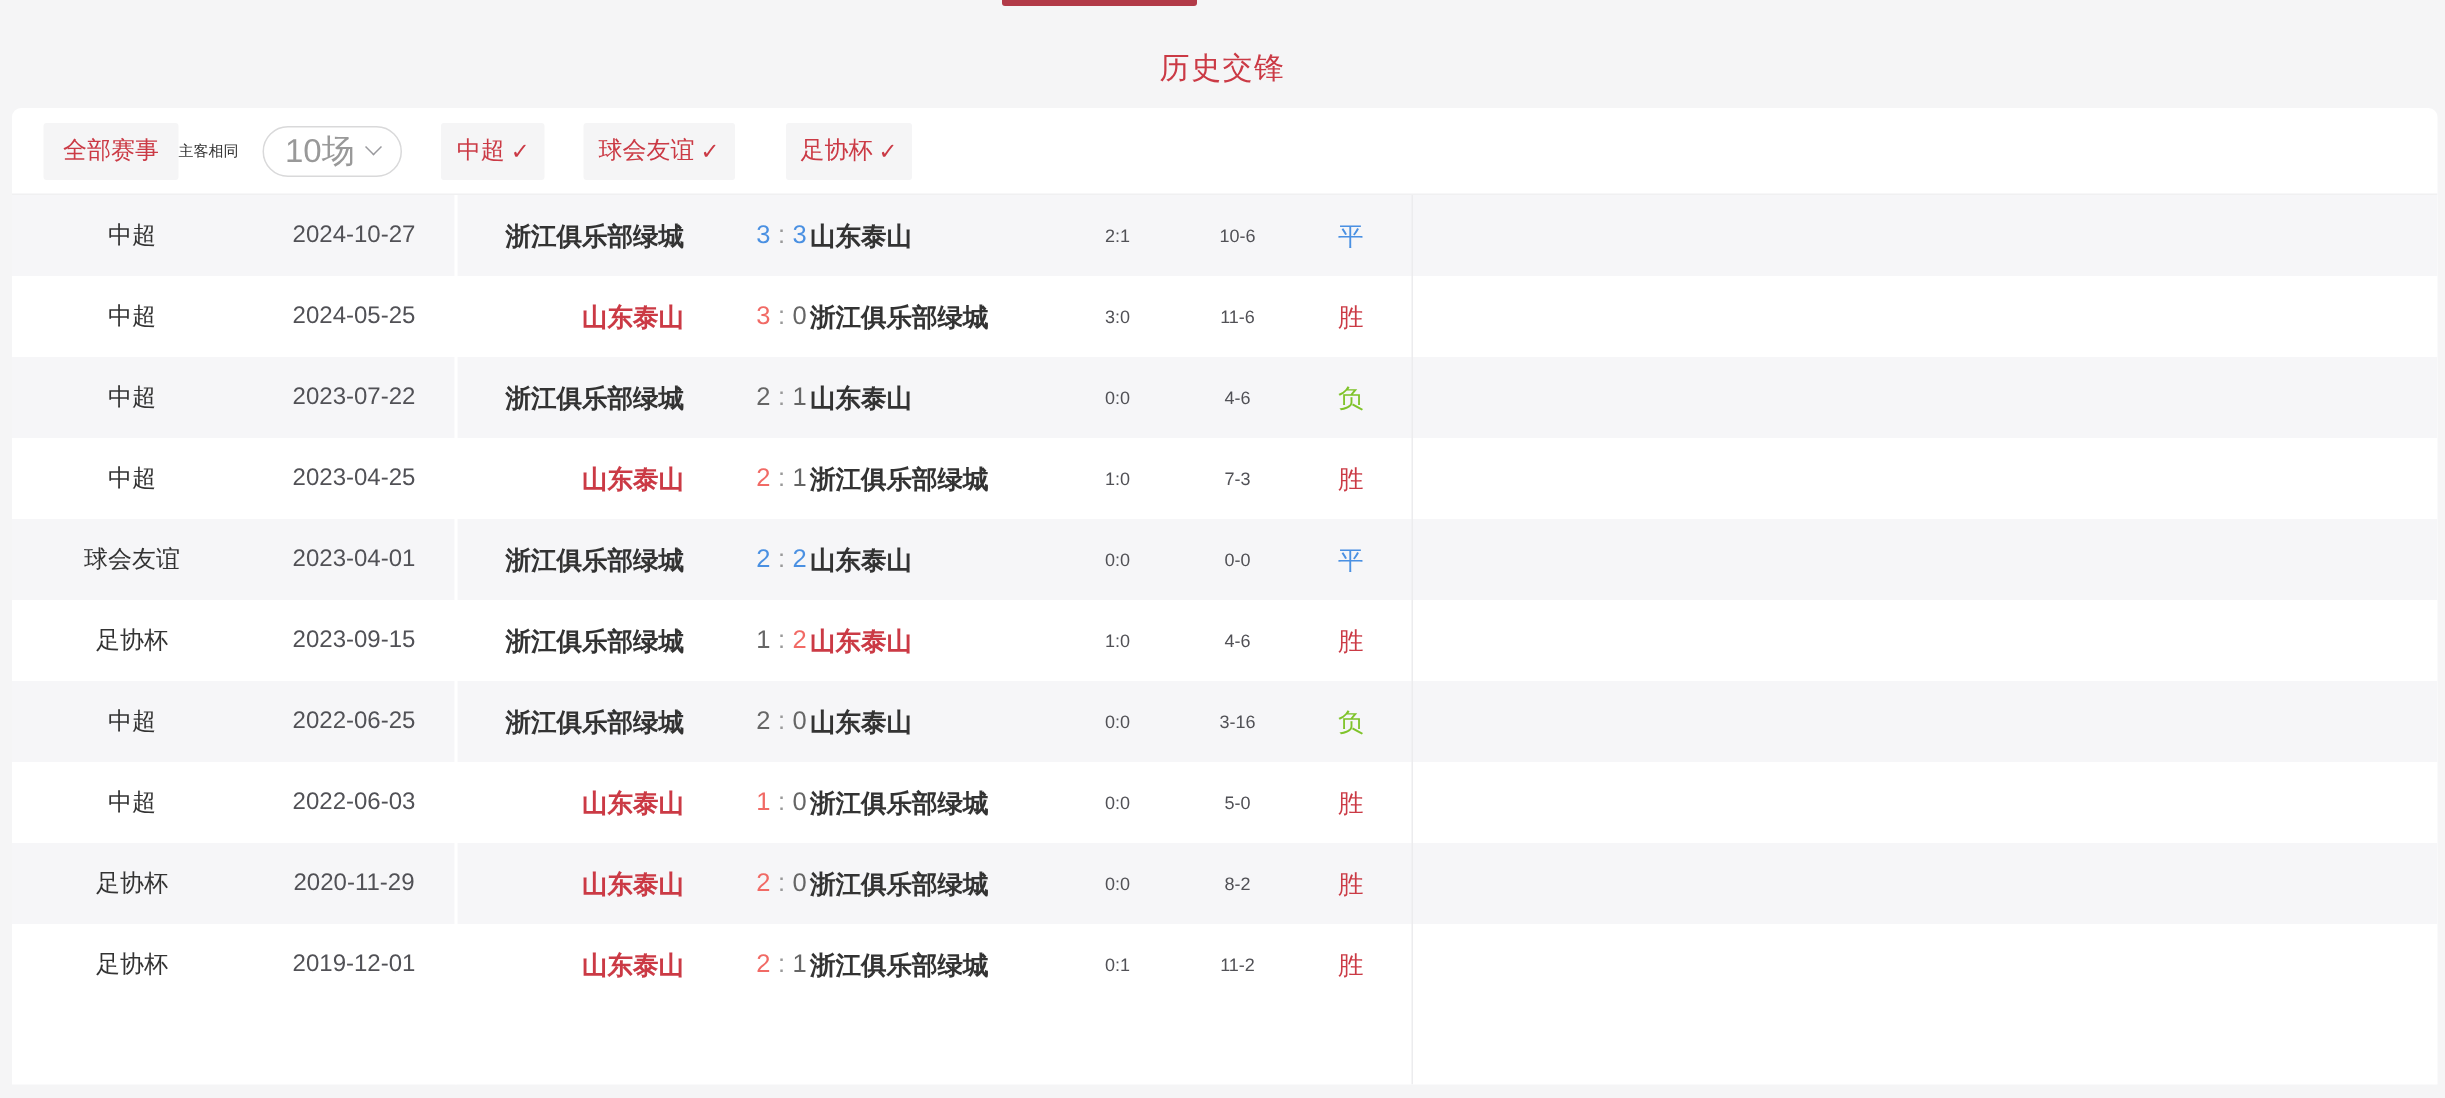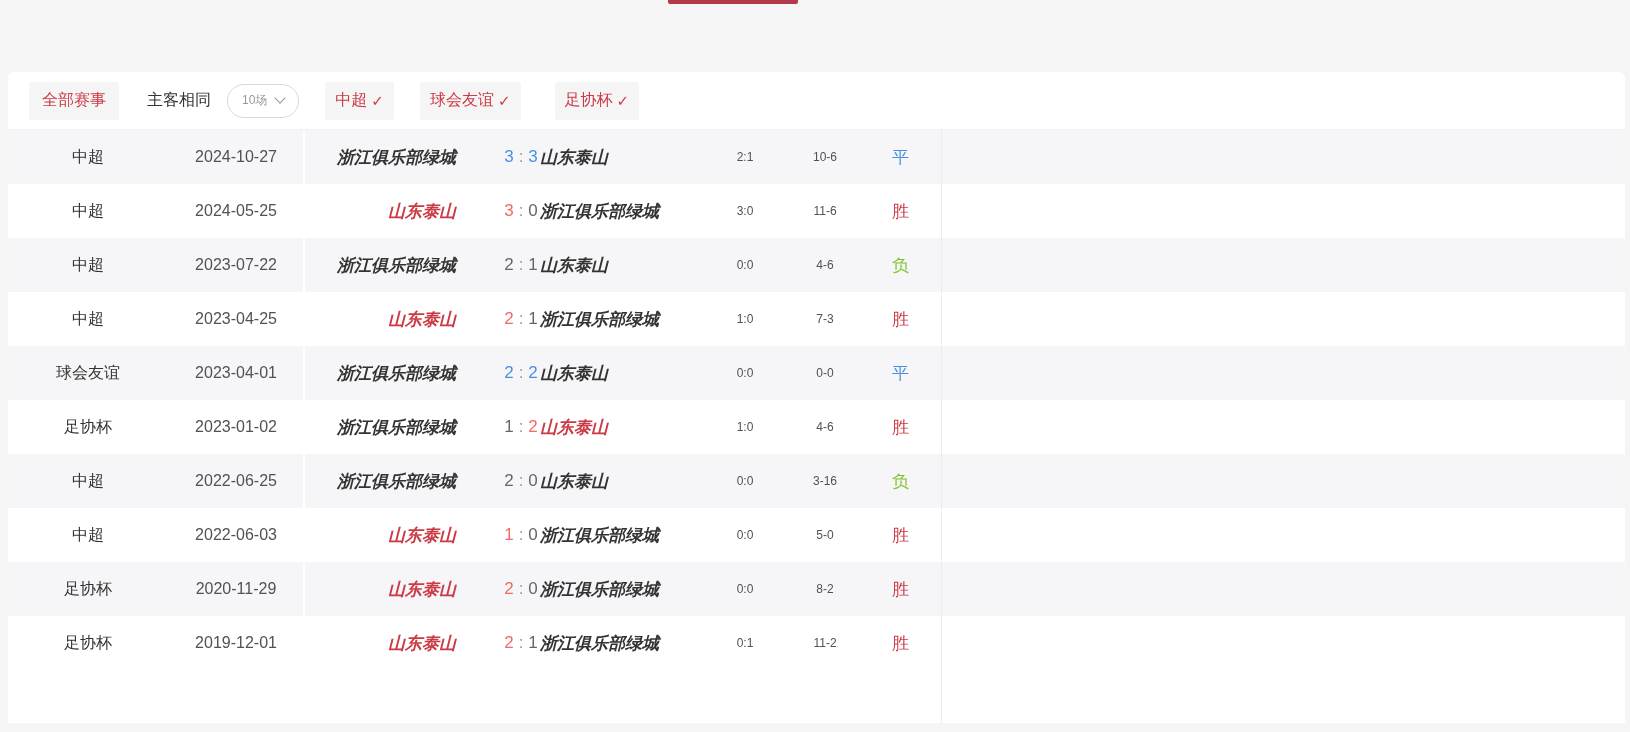--- a/index.html
+++ b/index.html
@@ -33,25 +33,25 @@
   .fbtn {
     height:38px; display:inline-flex; align-items:center;
     padding:0 13px; background:#f5f5f6; border:none; border-radius:2px;
     font-size:16px; color:var(--accent); cursor:pointer;
     font-family:inherit;
     text-align:center;
   }
   .fbtn.checked { padding:0 10px; }
   .check-icon { margin-left:4px; font-size:15px; font-weight:700; color:var(--accent); }
   .check-icon::after { content:"\2713"; }
-  .flabel { margin-left:28px; font-size:16px; color:var(--text-dark); }
+  .flabel { font-size:10px; color:var(--text-dark); }
   .pill {
     margin-left:16px; height:34px; display:inline-flex; align-items:center;
     padding:0 14px; background:#fff; border:1px solid #d9d9da; border-radius:17px;
-    font-size:12px; color:var(--muted); cursor:pointer;justify-content:space-between;
+    font-size:22px; color:var(--muted); cursor:pointer;justify-content:space-between;
   }
   .chevron-down {
     width:8px; height:8px; margin-left:9px; margin-top:-5px;
     border-right:1.6px solid #9a9a9e; border-bottom:1.6px solid #9a9a9e;
     transform:rotate(45deg);
   }
   .ml-mid { margin-left:26px; }
   .ml-big { margin-left:34px; }
   
   .htable { position:relative; }
@@ -63,21 +63,21 @@
   .c0 { width:160px; }
   .c1 { width:136px; }
   .c2 { width:152px; text-align:right; }
   .c3 { width:84px; }
   .c4 { width:160px; text-align:left; }
   .c5 { width:90px; }
   .c6 { width:70px; }
   .c7 { width:81px; }
   .trow .c0 { font-size:16px; color:var(--text-dark); }
   .trow .c1 { font-size:16px; color:var(--text-mid); }
-  .team { font-size:17px; font-weight:700; color:var(--text-dark);font-style:italic; }
+  .team { font-size:17px; font-weight:700; color:var(--text-dark); }
   .team.hl { color:var(--accent); }
   .score { font-size:17px; font-weight:500;padding-left:46px; }
   .score .colon { color:var(--muted); margin:0 5px; font-weight:400; }
   .s-red  { color:var(--score-red); }
   .s-blue { color:var(--blue); }
   .s-gray { color:#666; }
   .mid { font-size:12px; color:var(--text-mid); }
   .result { font-size:17px; font-weight:500; }
   .r-red   { color:var(--accent); }
   .r-blue  { color:var(--blue); }
@@ -89,20 +89,21 @@
   .vline-2 {
     position:absolute; left:933px; top:0; width:1px; height:593px;
     background:#ececee; pointer-events:none;
   }
 </style>
 </head>
 <body>
 
 <div class="top-area">
   <div class="tab-underline"></div>
+  <div class="page-title">历史交锋</div>
 </div>
 
 <div class="panel">
 
   <div class="filterbar">
     <button class="fbtn">全部赛事</button>
     <span class="flabel">主客相同</span>
     <div class="pill">
       <span>10场</span>
       <span class="chevron-down"></span>
@@ -183,21 +184,21 @@
       <span class="s-blue">2</span><span class="colon">:</span><span class="s-blue">2</span>
     </div>
     <div class="cell c4 team">山东泰山</div>
     <div class="cell c5 mid">0:0</div>
     <div class="cell c6 mid">0-0</div>
     <div class="cell c7 result r-blue">平</div>
   </div>
 
   <div class="trow">
     <div class="cell c0">足协杯</div>
-    <div class="cell c1">2023-01-02</div>
+    <div class="cell c1">2023-09-15</div>
     <div class="cell c2 team">浙江俱乐部绿城</div>
     <div class="cell c3 score">
       <span class="s-gray">1</span><span class="colon">:</span><span class="s-red">2</span>
     </div>
     <div class="cell c4 team hl">山东泰山</div>
     <div class="cell c5 mid">1:0</div>
     <div class="cell c6 mid">4-6</div>
     <div class="cell c7 result r-red">胜</div>
   </div>
 

